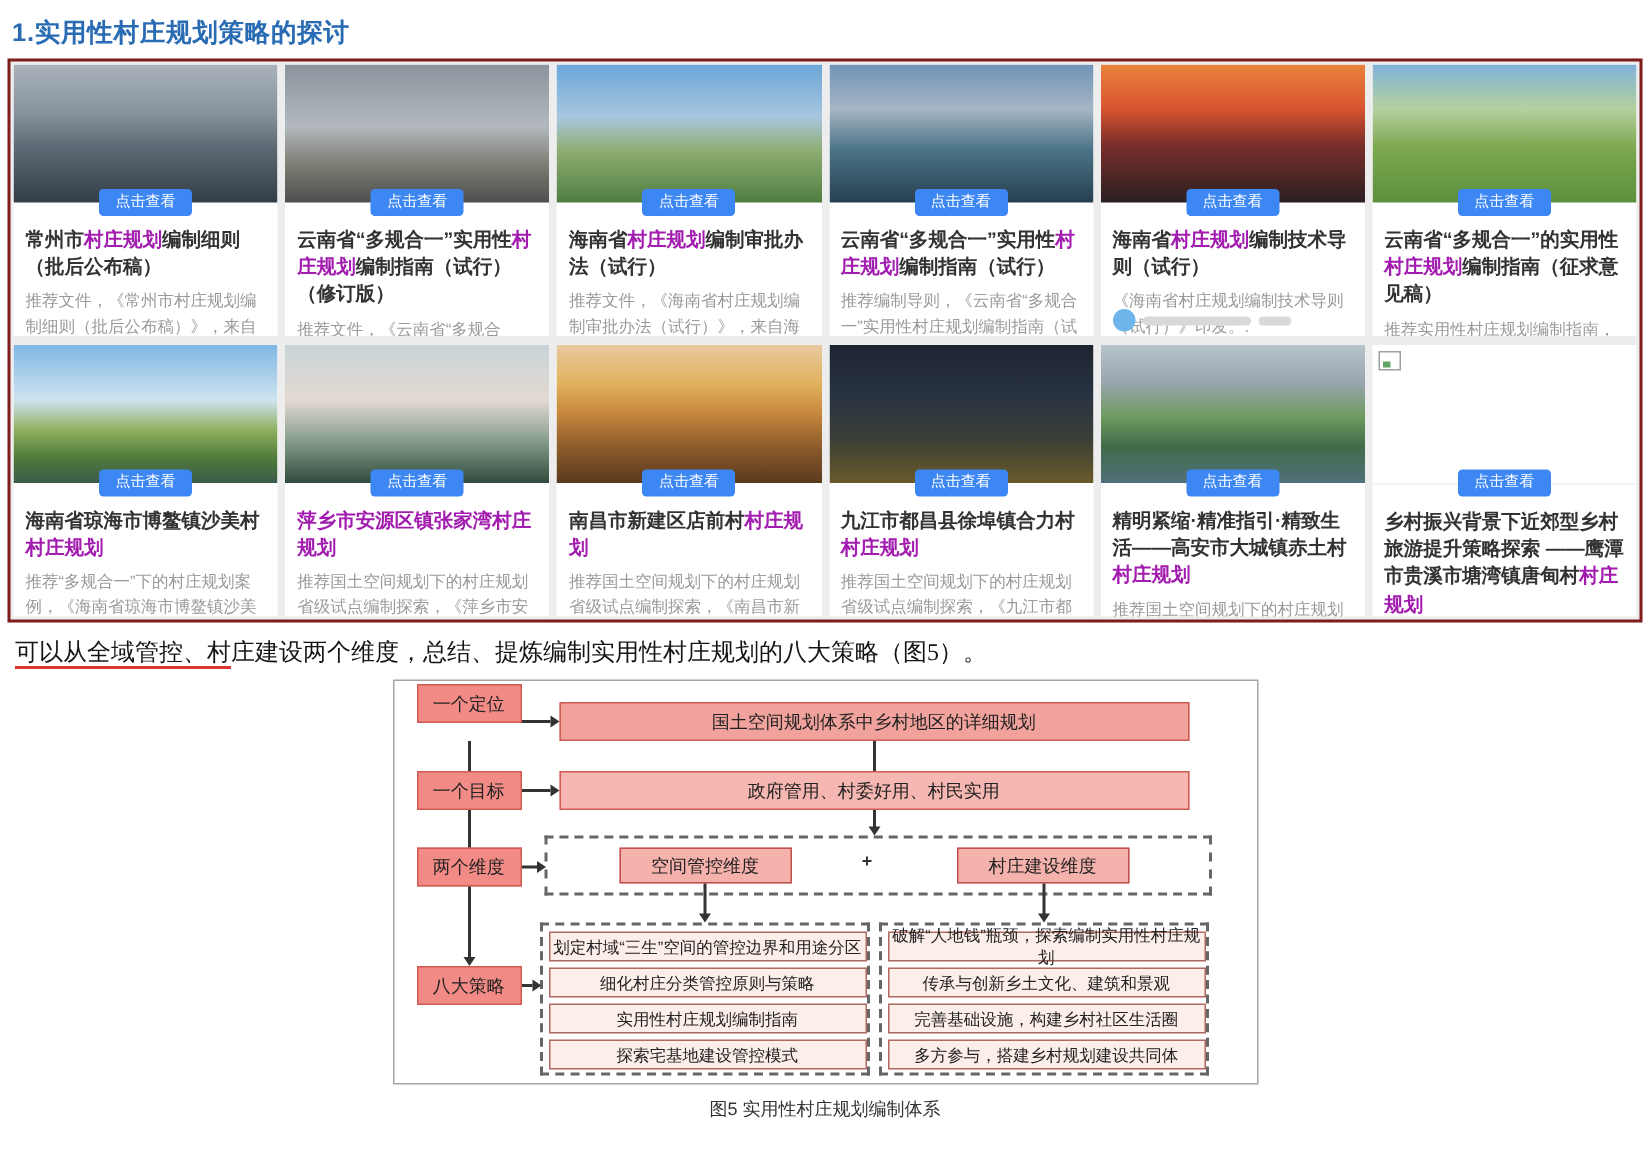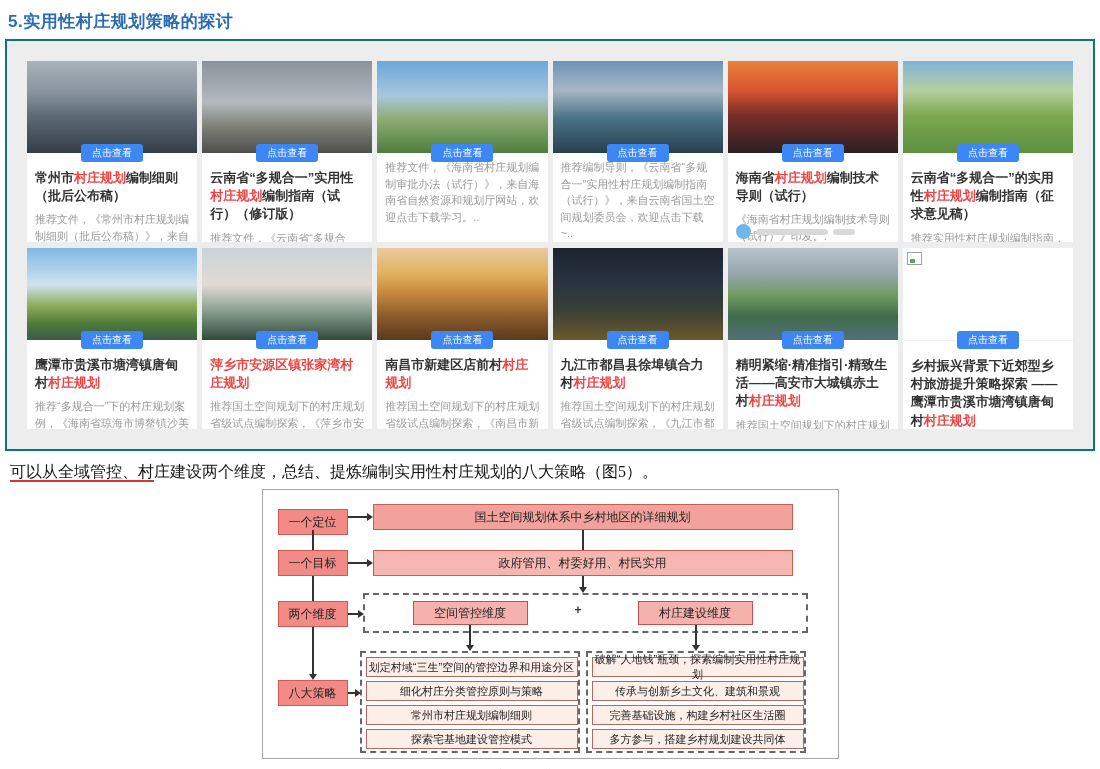--- a/index.html
+++ b/index.html
@@ -3,42 +3,42 @@
 <meta charset="utf-8">
 <style>
   html,body{margin:0;padding:0;}
   body{
     width:1100px;height:769px;background:#ffffff;position:relative;overflow:hidden;
     font-family:"Liberation Sans","DejaVu Sans",sans-serif;
   }
   
   .heading{color:#2a6cb3;font-weight:bold;font-size:17px;margin:10px 0 6px 8px;letter-spacing:.5px;}
   
-  .grid-wrap{margin:0 5px;border:2px solid #0f766e;background:#ededed;padding:20px;}
+  .grid-wrap{margin:0 5px;border:2px solid #7f1d1d;background:#ededed;padding:2px;}
   .grid{display:grid;grid-template-columns:repeat(6,1fr);gap:6px 5px;}
   .card{position:relative;background:#fff;height:181px;overflow:hidden;}
   .photo{height:92px;position:relative;}
   .p1{background:linear-gradient(180deg,#aab3bb 0%,#87929c 35%,#5d6a75 60%,#333d46 100%);}
   .p2{background:linear-gradient(180deg,#8a939c 0%,#b3b9bf 45%,#7d7e74 72%,#4e4e4e 100%);}
   .p3{background:linear-gradient(180deg,#6aa7d8 0%,#a8c6de 38%,#8fae74 62%,#4f7d3f 100%);}
   .p4{background:linear-gradient(180deg,#6e93b8 0%,#a7b6c4 32%,#4a7386 62%,#274050 100%);}
   .p5{background:linear-gradient(180deg,#e8833a 0%,#d8542f 32%,#7a2f2a 58%,#2b1f23 100%);}
   .p6{background:linear-gradient(180deg,#7fb2d9 0%,#b5d0a0 32%,#7da84f 60%,#5c8f3e 100%);}
   .p7{background:linear-gradient(180deg,#7fb7e3 0%,#cfe3f0 40%,#8fae5e 62%,#4f7a3a 82%,#3b5a4a 100%);}
   .p8{background:linear-gradient(180deg,#c9d4d8 0%,#e3d9d2 40%,#8aa08f 68%,#2f4a3c 100%);}
   .p9{background:linear-gradient(180deg,#e8c9a0 0%,#e0b25e 28%,#c98a3e 48%,#8a5a2a 75%,#5a3a1e 100%);}
   .p10{background:linear-gradient(180deg,#1c2430 0%,#2a3342 38%,#3a3f36 68%,#6b5a2a 100%);}
   .p11{background:linear-gradient(180deg,#b8c4cc 0%,#97a5ad 28%,#6f9b5f 52%,#3f6b4a 74%,#52707a 100%);}
   .p12{background:#ffffff;border-bottom:1px solid #f0f0f0;}
   .broken-ico{position:absolute;top:4px;left:4px;width:13px;height:11px;border:1px solid #9aa0a6;background:#fff;}
   .broken-ico::after{content:"";position:absolute;left:2px;bottom:1px;width:5px;height:4px;background:#5fa463;}
   .view-btn{position:absolute;left:50%;transform:translateX(-50%);bottom:-9px;background:#3d87f5;color:#fff;
     font-size:10px;line-height:1;padding:4px 11px;border-radius:3px;white-space:nowrap;cursor:pointer;z-index:2;}
   .card-title{margin:16px 8px 0;font-size:13px;font-weight:bold;color:#333;line-height:1.4;}
-  .card-title .link{color:#ef4444;}
+  .card-title .link{color:#a21caf;}
   .card-desc{margin:6px 8px 0;font-size:11px;color:#9a9a9a;line-height:1.5;}
   .author-row{position:absolute;left:8px;bottom:3px;display:flex;align-items:center;gap:5px;}
   .avatar{width:15px;height:15px;border-radius:50%;background:#6db5ea;}
   .author-bar{height:6px;background:#d9d9d9;border-radius:3px;}
   
   .para{margin:9px 10px 4px;font-family:"Liberation Serif","DejaVu Serif",serif;font-size:16px;color:#141414;line-height:1.45;}
   .para .l1{display:block;text-indent:2em;}
   .para .l2{display:block;}
   .uline{border-bottom:2px solid #d33;}
   
@@ -54,21 +54,21 @@
   .sbox{left:4px;width:212px;height:20px;background:#fceee9;border:1px solid #b06a62;font-size:11px;}
   .hline{position:absolute;height:2px;background:#333;}
   .vline{position:absolute;width:2px;background:#333;}
   .head-r{position:absolute;width:0;height:0;border-left:6px solid #333;border-top:4px solid transparent;border-bottom:4px solid transparent;}
   .head-d{position:absolute;width:0;height:0;border-top:6px solid #333;border-left:4px solid transparent;border-right:4px solid transparent;}
   .caption{text-align:center;font-size:12px;color:#333;margin-top:8px;}
 </style>
 </head>
 <body>
 
-<div class="heading">5.实用性村庄规划策略的探讨</div>
+<div class="heading">1.实用性村庄规划策略的探讨</div>
 
 <div class="grid-wrap">
   <div class="grid">
 
     <div class="card">
       <div class="photo p1">
         <span class="view-btn">点击查看</span>
       </div>
       <div class="card-title"><span>常州市</span><span class="link">村庄规划</span><span>编制细则（批后公布稿）</span></div>
       <div class="card-desc">推荐文件，《常州市村庄规划编制细则（批后公布稿）》，来自常州市自然资源和规划局，欢迎点击下载。..</div>
@@ -79,27 +79,29 @@
         <span class="view-btn">点击查看</span>
       </div>
       <div class="card-title"><span>云南省“多规合一”实用性</span><span class="link">村庄规划</span><span>编制指南（试行）（修订版）</span></div>
       <div class="card-desc">推荐文件，《云南省“多规合一”实用性村庄规划编制指南（试行）（修订版）》，来自云南省自然资源厅，欢迎点击下载学习。..</div>
     </div>
 
     <div class="card">
       <div class="photo p3">
         <span class="view-btn">点击查看</span>
       </div>
+      <div class="card-title"><span>海南省</span><span class="link">村庄规划</span><span>编制审批办法（试行）</span></div>
       <div class="card-desc">推荐文件，《海南省村庄规划编制审批办法（试行）》，来自海南省自然资源和规划厅网站，欢迎点击下载学习。..</div>
     </div>
 
     <div class="card">
       <div class="photo p4">
         <span class="view-btn">点击查看</span>
       </div>
+      <div class="card-title"><span>云南省“多规合一”实用性</span><span class="link">村庄规划</span><span>编制指南（试行）</span></div>
       <div class="card-desc">推荐编制导则，《云南省“多规合一”实用性村庄规划编制指南（试行）》，来自云南省国土空间规划委员会，欢迎点击下载~..</div>
     </div>
 
     <div class="card">
       <div class="photo p5">
         <span class="view-btn">点击查看</span>
       </div>
       <div class="card-title"><span>海南省</span><span class="link">村庄规划</span><span>编制技术导则（试行）</span></div>
       <div class="card-desc">《海南省村庄规划编制技术导则（试行）》印发。.</div>
       <div class="author-row">
@@ -114,21 +116,21 @@
         <span class="view-btn">点击查看</span>
       </div>
       <div class="card-title"><span>云南省“多规合一”的实用性</span><span class="link">村庄规划</span><span>编制指南（征求意见稿）</span></div>
       <div class="card-desc">推荐实用性村庄规划编制指南，《云南省“多规合一”的实用性村庄规划编制指南（征求意见稿）》，欢迎点击下载学习。..</div>
     </div>
 
     <div class="card">
       <div class="photo p7">
         <span class="view-btn">点击查看</span>
       </div>
-      <div class="card-title"><span>鹰潭市贵溪市塘湾镇唐甸村</span><span class="link">村庄规划</span><span></span></div>
+      <div class="card-title"><span>海南省琼海市博鳌镇沙美村</span><span class="link">村庄规划</span><span></span></div>
       <div class="card-desc">推荐“多规合一”下的村庄规划案例，《海南省琼海市博鳌镇沙美村村庄规划》，欢迎点击下载学习。..</div>
     </div>
 
     <div class="card">
       <div class="photo p8">
         <span class="view-btn">点击查看</span>
       </div>
       <div class="card-title"><span></span><span class="link">萍乡市安源区镇张家湾村庄规划</span><span></span></div>
       <div class="card-desc">推荐国土空间规划下的村庄规划省级试点编制探索，《萍乡市安源区镇张家湾村庄规划（探索工矿废弃地生态修复型村庄规划编制）》。..</div>
     </div>
@@ -168,37 +170,37 @@
 
   </div>
 </div>
 
 <p class="para">
   <span class="l2"><span class="uline">可以从全域管控、村</span><span>庄建设两个维度，总结、提炼编制实用性村庄规划的八大策略（图5）。</span></span>
 </p>
 
 <div class="diagram">
 
-  <div class="dbox dlabel" style="top:19px">一个定位</div>
+  <div class="dbox dlabel" style="top:2px">一个定位</div>
   <div class="dbox dlabel" style="top:60px">一个目标</div>
   <div class="dbox dlabel" style="top:111px">两个维度</div>
   <div class="dbox dlabel" style="top:190px">八大策略</div>
 
   <div class="dbox wbox1">国土空间规划体系中乡村地区的详细规划</div>
   <div class="dbox wbox2">政府管用、村委好用、村民实用</div>
 
   <div class="dimwrap"></div>
   <div class="dbox dim" style="left:150px">空间管控维度</div>
   <div class="plus">+</div>
   <div class="dbox dim" style="left:375px">村庄建设维度</div>
 
   <div class="stratwrap" style="left:97px">
     <div class="dbox sbox" style="top:4px">划定村域“三生”空间的管控边界和用途分区</div>
     <div class="dbox sbox" style="top:28px">细化村庄分类管控原则与策略</div>
-    <div class="dbox sbox" style="top:52px">常州市村庄规划编制细则</div>
+    <div class="dbox sbox" style="top:52px">实用性村庄规划编制指南</div>
     <div class="dbox sbox" style="top:76px">探索宅基地建设管控模式</div>
   </div>
   <div class="stratwrap" style="left:323px">
     <div class="dbox sbox" style="top:4px">破解“人地钱”瓶颈，探索编制实用性村庄规划</div>
     <div class="dbox sbox" style="top:28px">传承与创新乡土文化、建筑和景观</div>
     <div class="dbox sbox" style="top:52px">完善基础设施，构建乡村社区生活圈</div>
     <div class="dbox sbox" style="top:76px">多方参与，搭建乡村规划建设共同体</div>
   </div>
 
   <div class="hline" style="left:85px;top:26px;width:19px"></div>

